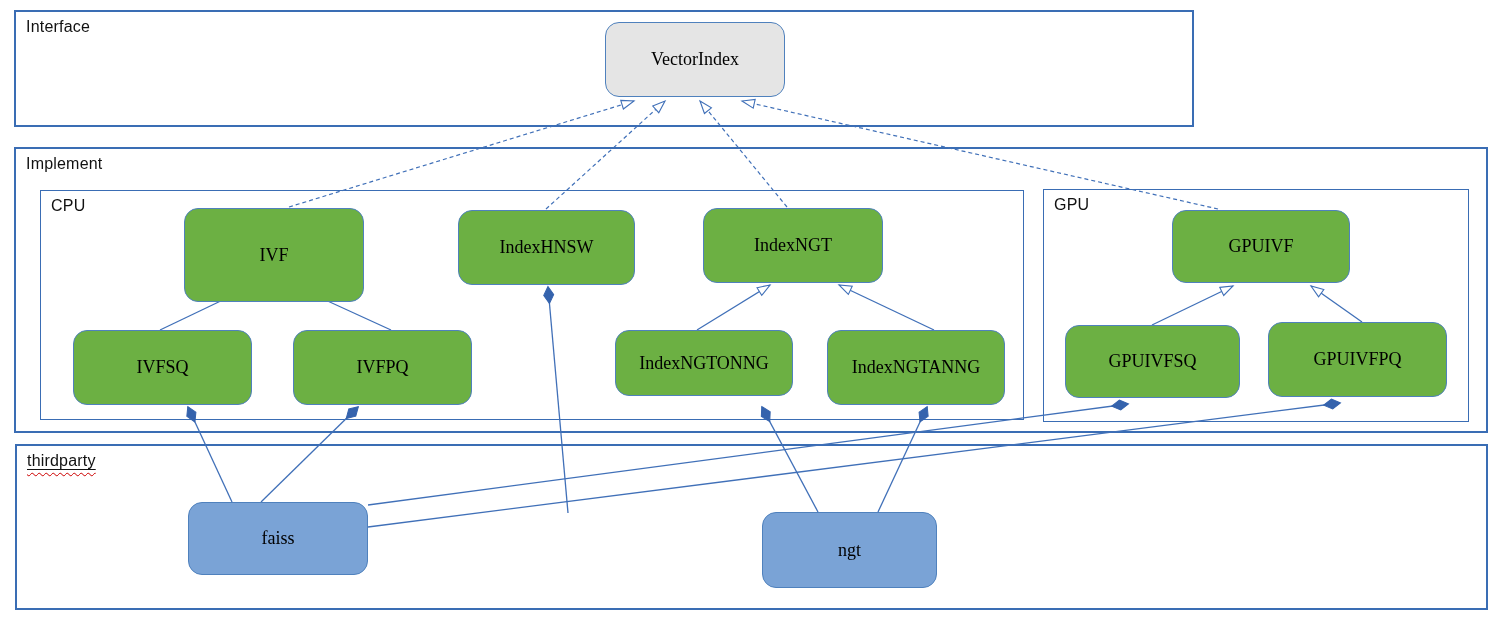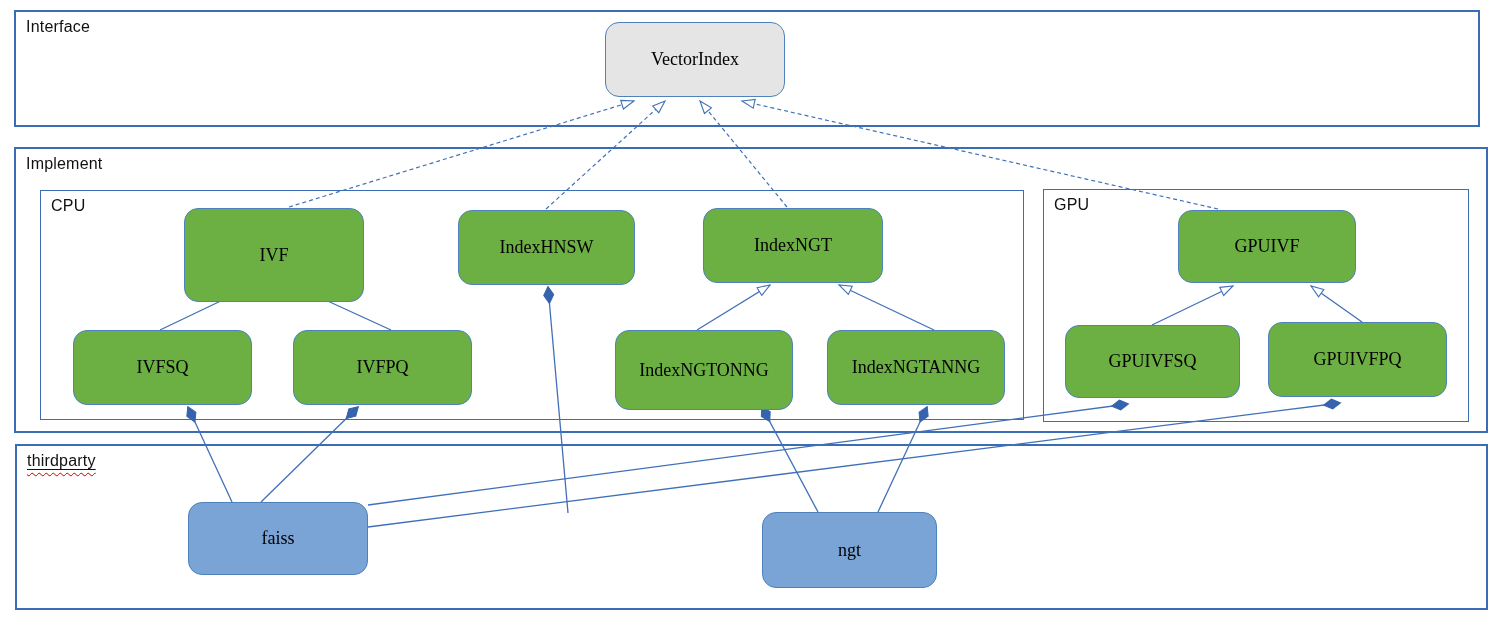--- a/index.html
+++ b/index.html
@@ -30,21 +30,21 @@
   }
   .node-interface { background:#e5e5e5; }
   .node-impl      { background:#6cb043; }
   .node-lib       { background:#7aa3d6; }
 </style>
 </head>
 <body>
 
 <div class="canvas">
 
-  <div class="group" style="left:14px; top:10px; width:1466px; height:117px;">
+  <div class="group" style="left:14px; top:10px; width:1180px; height:117px;">
     <div class="group-label">Interface</div>
   </div>
 
   <div class="group" style="left:14px; top:147px; width:1474px; height:286px;">
     <div class="group-label">Implement</div>
   </div>
 
   <div class="group inner" style="left:40px; top:190px; width:984px; height:230px;">
     <div class="group-label">CPU</div>
   </div>
@@ -99,33 +99,33 @@
   </div>
 
   <div class="node node-impl" style="left:458px; top:210px; width:177px; height:75px;">
     <span>IndexHNSW</span>
   </div>
 
   <div class="node node-impl" style="left:703px; top:208px; width:180px; height:75px;">
     <span>IndexNGT</span>
   </div>
 
-  <div class="node node-impl" style="left:1172px; top:210px; width:178px; height:73px;margin-left:6px;">
+  <div class="node node-impl" style="left:1172px; top:210px; width:178px; height:73px;">
     <span>GPUIVF</span>
   </div>
 
   <div class="node node-impl" style="left:73px; top:330px; width:179px; height:75px;">
     <span>IVFSQ</span>
   </div>
 
   <div class="node node-impl" style="left:293px; top:330px; width:179px; height:75px;">
     <span>IVFPQ</span>
   </div>
 
-  <div class="node node-impl" style="left:615px; top:330px; width:178px; height:80px;">
+  <div class="node node-impl" style="left:615px; top:330px; width:178px; height:66px;">
     <span>IndexNGTONNG</span>
   </div>
 
   <div class="node node-impl" style="left:1065px; top:325px; width:175px; height:73px;">
     <span>GPUIVFSQ</span>
   </div>
 
   <div class="node node-impl" style="left:827px; top:330px; width:178px; height:75px;">
     <span>IndexNGTANNG</span>
   </div>

